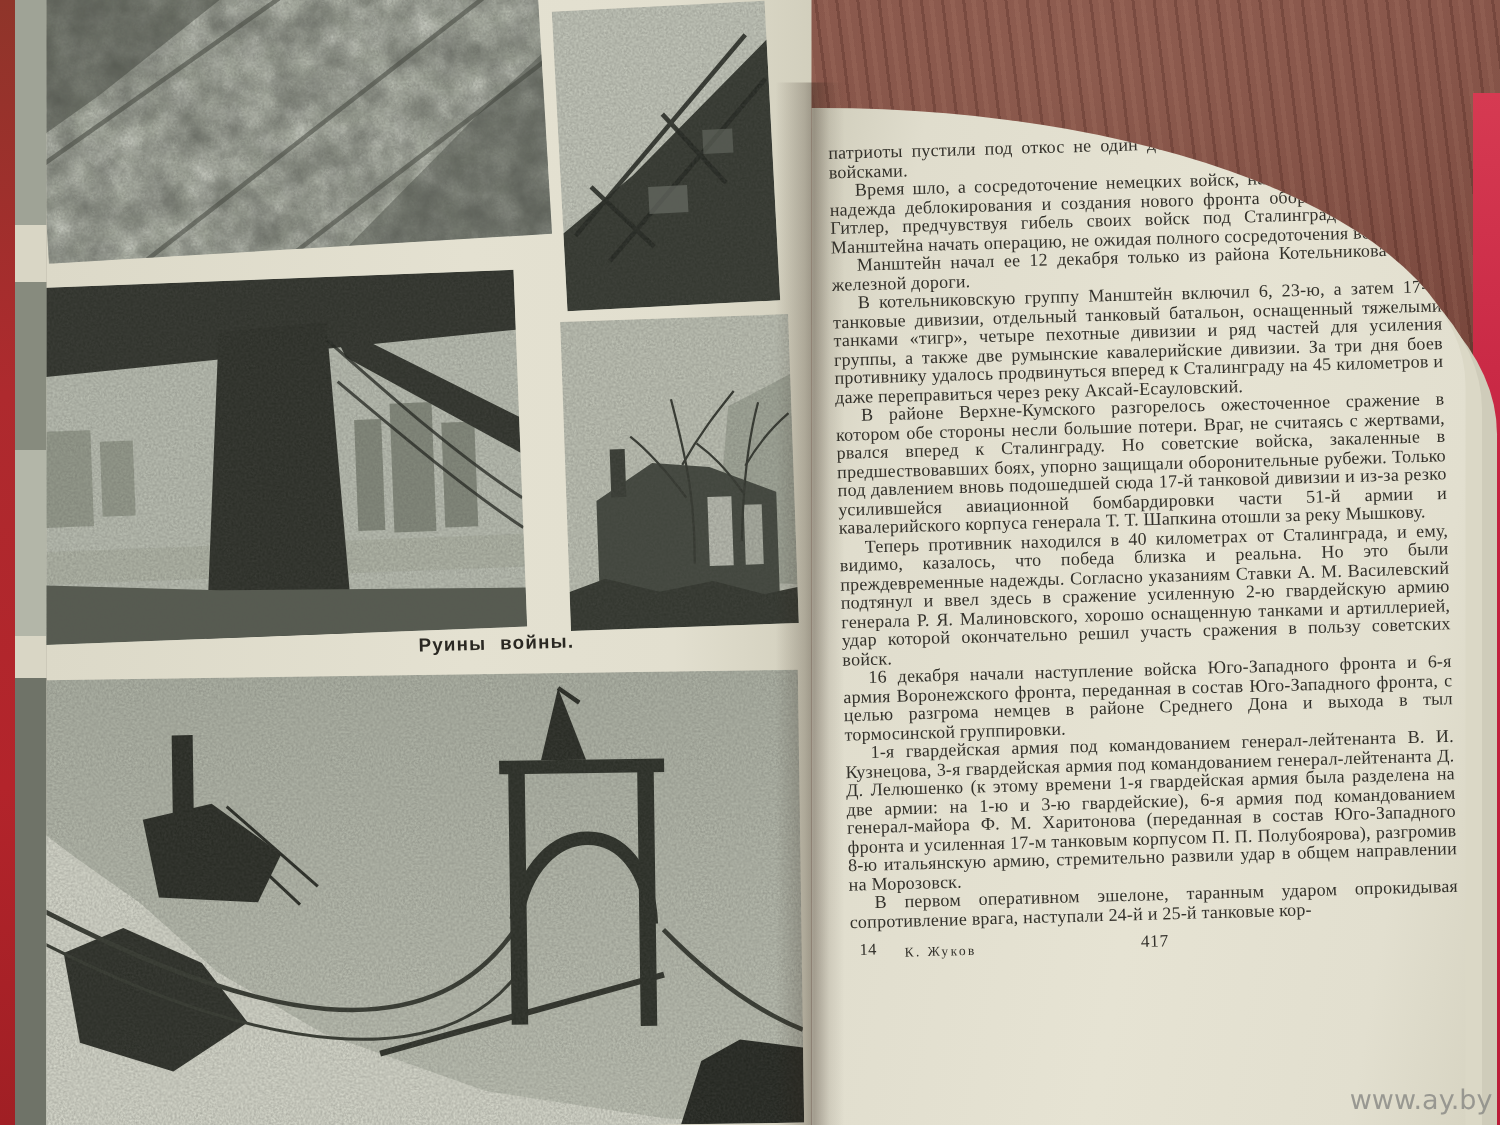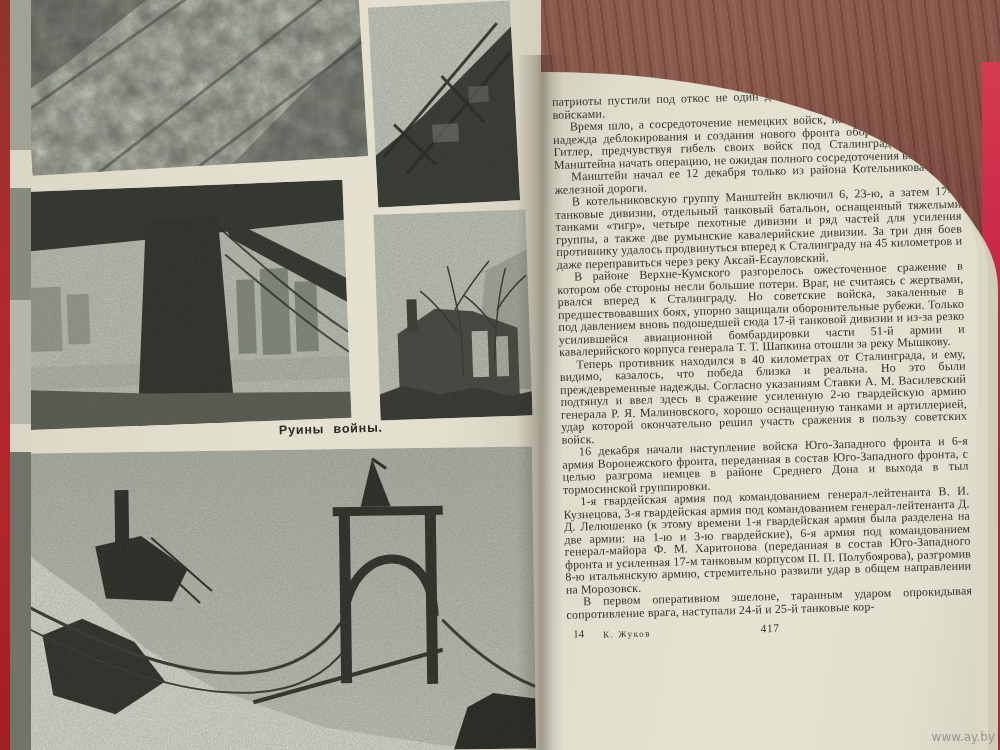--- a/index.html
+++ b/index.html
@@ -55,21 +55,21 @@
     text-align:justify;}
   .text-col p{margin:0;text-indent:17px;}
   .text-col p.first{text-indent:0;}
   .pfooter{position:relative;height:18px;margin-top:7px;font-size:11px;}
   .sig{position:absolute;left:6px;top:0;}
   .author{position:absolute;left:36px;top:2px;font-size:9px;letter-spacing:1.6px;}
   .pagenum{position:absolute;left:50%;transform:translateX(-50%);top:0;
     font-size:11.5px;letter-spacing:.5px;}
   
   .watermark{position:absolute;right:5px;bottom:6px;z-index:50;
-    font-family:"DejaVu Sans",sans-serif;font-size:12px;color:rgba(140,140,135,.85);}
+    font-family:"DejaVu Sans",sans-serif;font-size:18px;color:rgba(140,140,135,.85);}
   .defs-svg{position:absolute;width:0;height:0;}
 </style>
 </head>
 <body>
 
 <div class="scene">
   <div class="wood"></div>
 
   <svg class="defs-svg">
     <defs>

